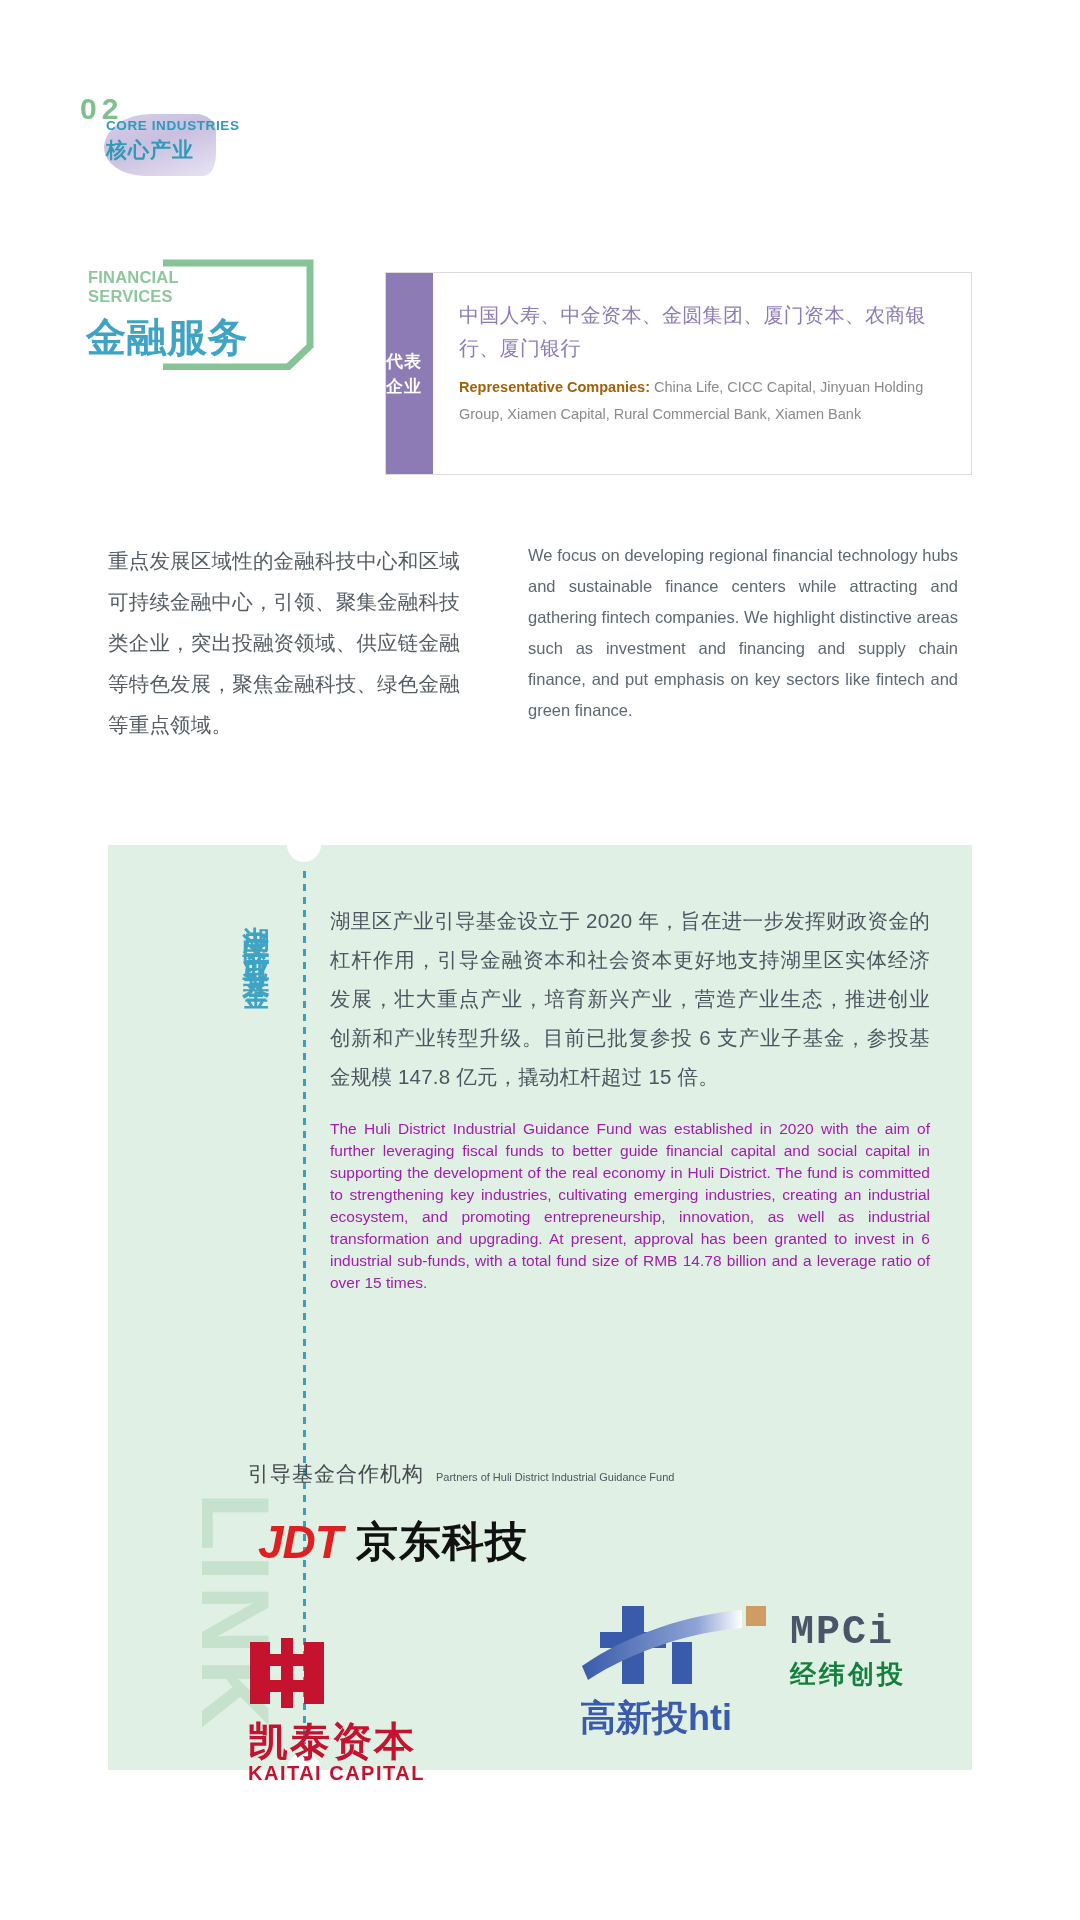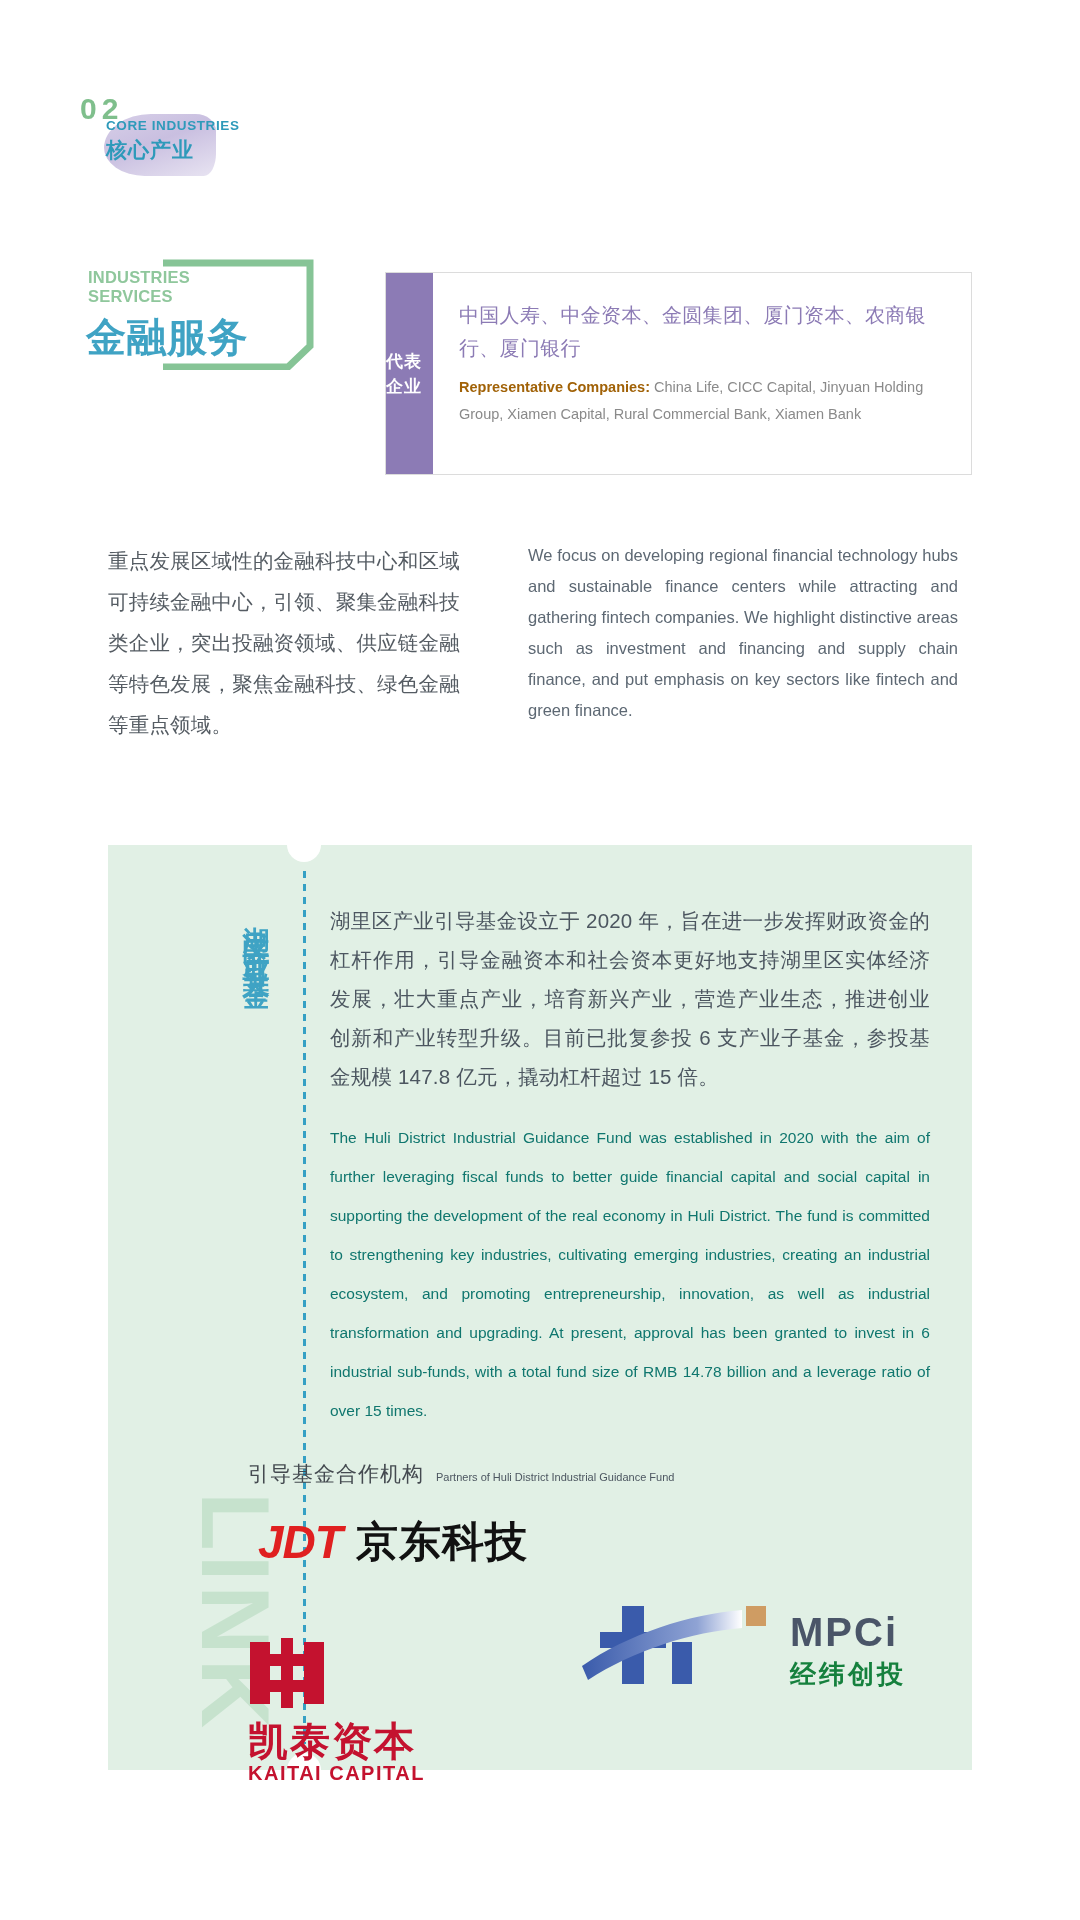--- a/index.html
+++ b/index.html
@@ -124,21 +124,21 @@
     color: #3fa3c4; line-height: 40px;
     height: 260px;
   }
   .fund-inner { position: absolute; left: 222px; top: 56px; width: 600px; }
   .fund-cn {
     font-size: 20.5px; line-height: 39px; color: #4c5660;
     text-align: justify; letter-spacing: .2px;
   }
   .fund-en {
     margin-top: 22px;
-    font-size: 15.5px; line-height: 39px; color: #0f766e;
+    font-size: 15.5px; line-height: 22px; color: #a21caf;
     text-align: justify;
   }
   .partners-head {
     position: absolute; left: 248px; top: 1460px;
     display: flex; align-items: baseline; gap: 12px;
   }
   .ph-cn { font-size: 21px; color: #444a50; letter-spacing: 1px; }
   .ph-en { font-size: 11px; color: #4c5660; }
 
   
@@ -153,21 +153,21 @@
   .kt-mark {
     width: 78px; height: 70px; position: relative;
   }
   .kt-text { display: flex; flex-direction: column; }
   .kt-cn { font-size: 40px; font-weight: 700; color: #c4122f; letter-spacing: 2px; line-height: 42px; }
   .kt-en { font-size: 20px; font-weight: 700; color: #c4122f; letter-spacing: 1.5px; }
 
   .hti { left: 350px; top: 88px; width: 200px; }
   .hti-cn { font-size: 36px; font-weight: 700; color: #3a5bab; letter-spacing: 0px; }
 
-  .mpci { left: 560px; top: 100px; }
+  .mpci { left: 560px; top: 100px; font-family: Liberation Mono, monospace; }
   .mpci-en { font-size: 40px; font-weight: 700; color: #4a5568; letter-spacing: 2px; }
   .mpci-cn { font-size: 26px; font-weight: 700; color: #15803d; letter-spacing: 3px; text-align: center; margin-top: 2px;}
 </style>
 </head>
 <body>
 
 <div class="page">
 
   <div class="sec-head">
     <div class="sec-blob"></div>
@@ -176,21 +176,21 @@
     <div class="sec-cn">核心产业</div>
   </div>
 
   <div class="fs-logo">
     <div class="fs-bracket-wrap">
       <svg class="fs-bracket-svg" width="156" height="112" viewBox="0 0 156 112">
         <path d="M3 5 H150 V88 L128 109 H3" fill="none" stroke="#86c496" stroke-width="7"></path>
       </svg>
     </div>
     <div class="fs-en">
-      <span>INDUSTRIES</span><br>
+      <span>FINANCIAL</span><br>
       <span>SERVICES</span>
     </div>
     <div class="fs-cn">金融服务</div>
   </div>
 
   <div class="rep-box">
     <div class="rep-tab">代表企业</div>
     <div class="rep-body">
       <div class="rep-cn">中国人寿、中金资本、金圆集团、厦门资本、农商银行、厦门银行</div>
       <div class="rep-en">
@@ -251,20 +251,21 @@
             <stop offset="72%" stop-color="#8fa3d4"></stop>
             <stop offset="100%" stop-color="#ffffff"></stop>
           </linearGradient>
         </defs>
         <rect x="42" y="8" width="22" height="78" fill="#3a5bab"></rect>
         <rect x="20" y="34" width="66" height="16" fill="#3a5bab"></rect>
         <rect x="92" y="44" width="20" height="42" fill="#3a5bab"></rect>
         <path d="M2 68 C48 36, 110 16, 162 12 L162 30 C112 34, 54 52, 8 82 Z" fill="url(#htiSwoosh)"></path>
         <rect x="166" y="8" width="20" height="20" fill="#cf9c63"></rect>
       </svg>
+      <div class="hti-cn"><span>高新投</span><span>hti</span></div>
     </div>
 
     <div class="logo mpci">
       <div class="mpci-en">MPCi</div>
       <div class="mpci-cn">经纬创投</div>
     </div>
 
   </div>
 
 </div>

